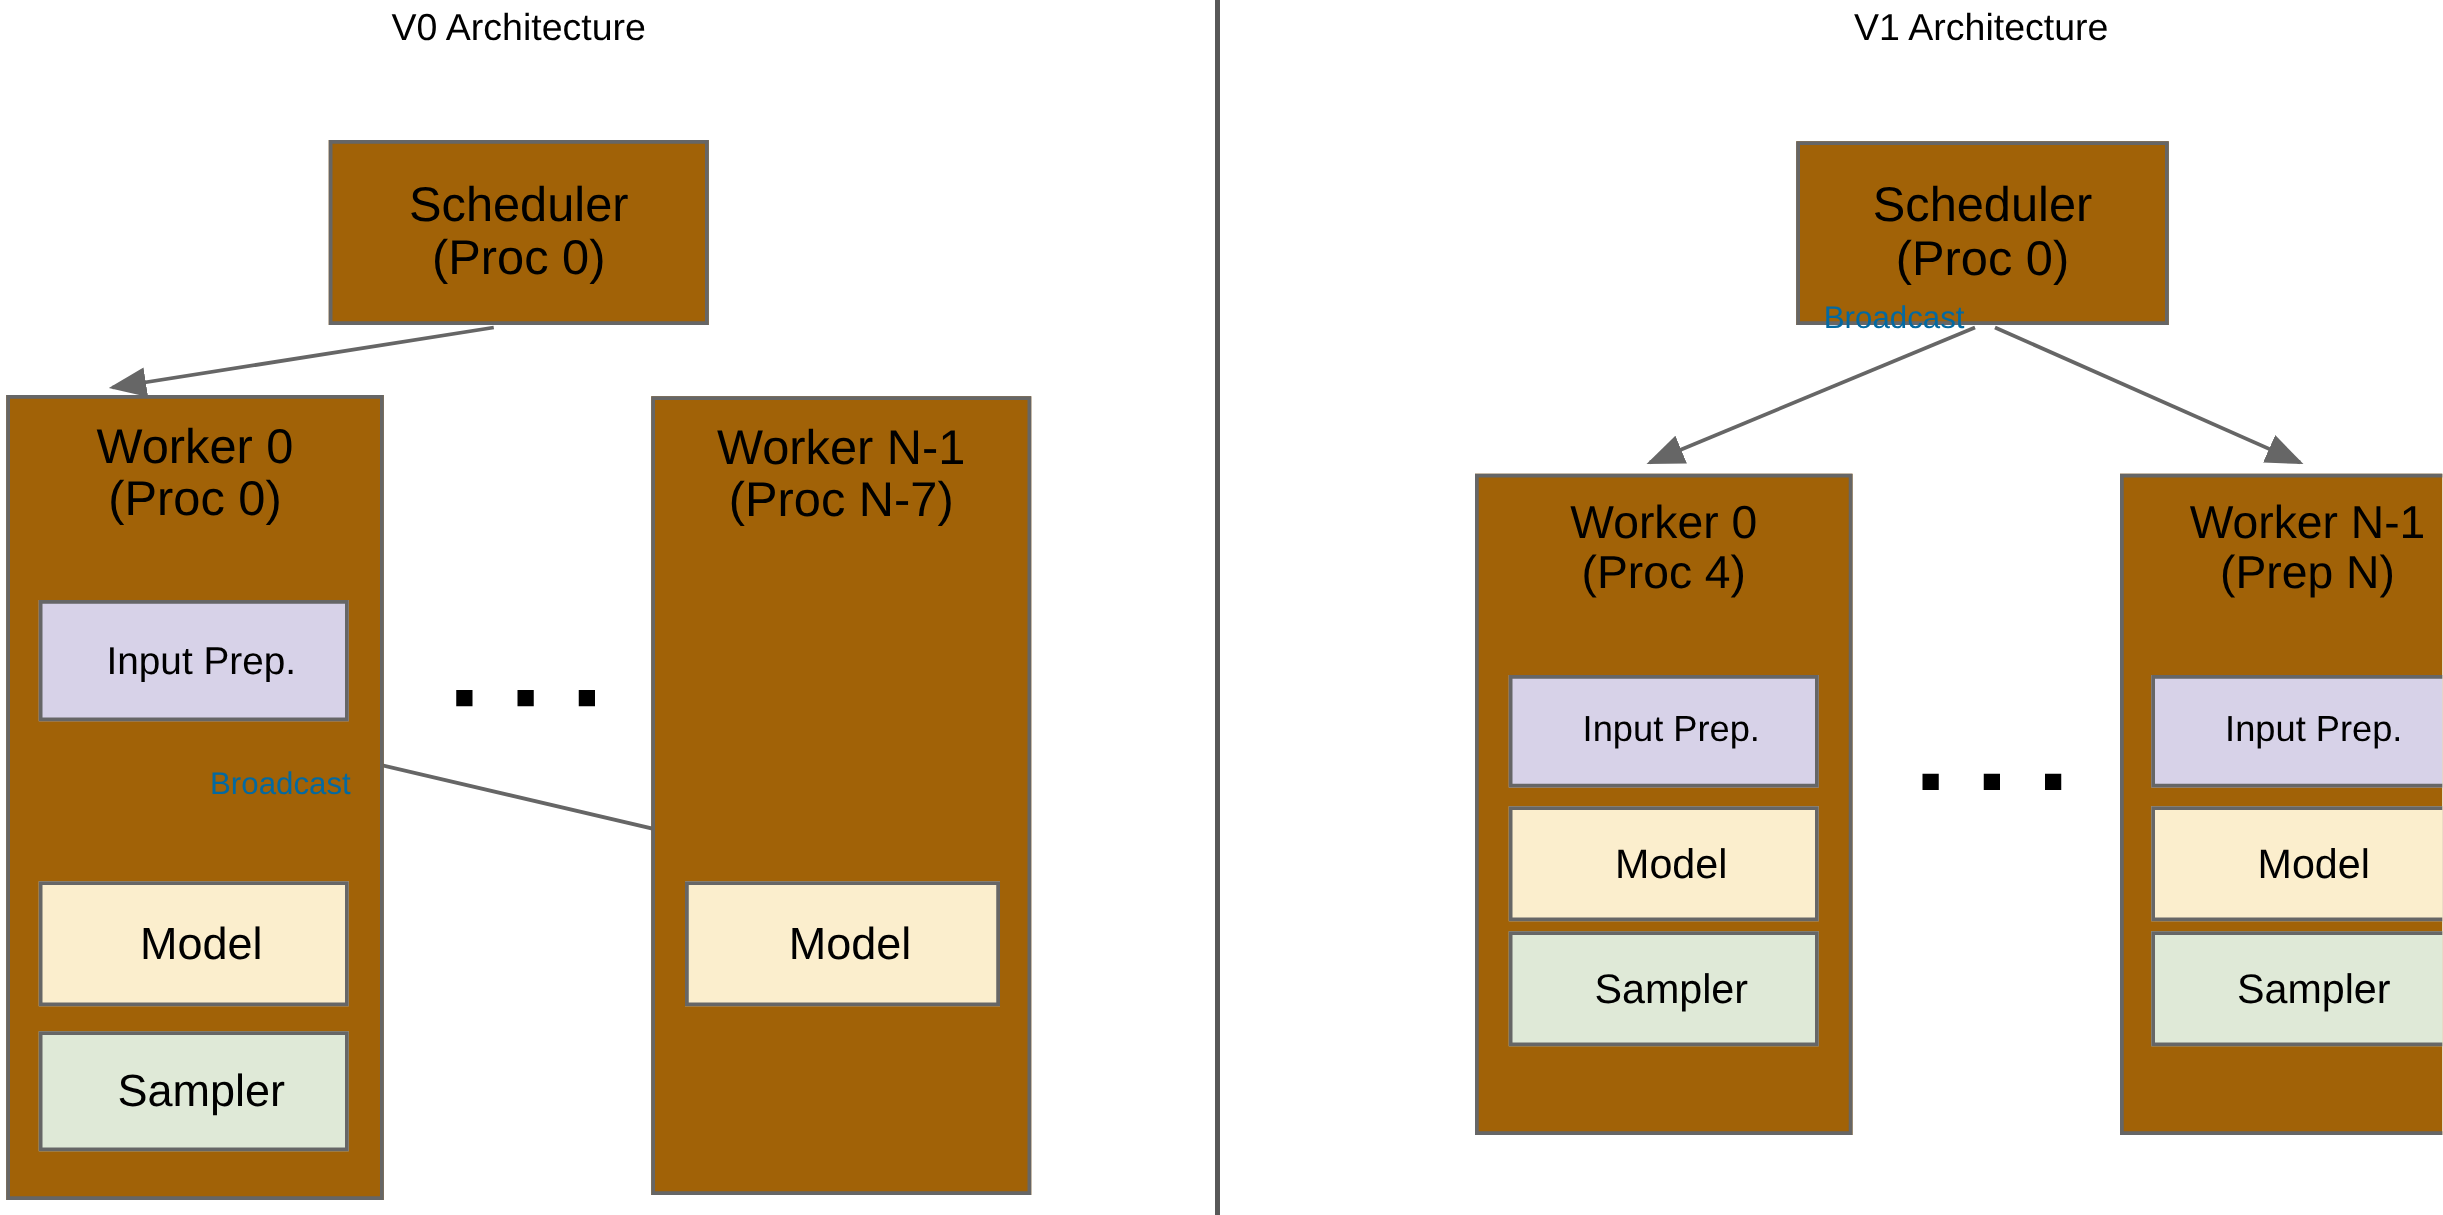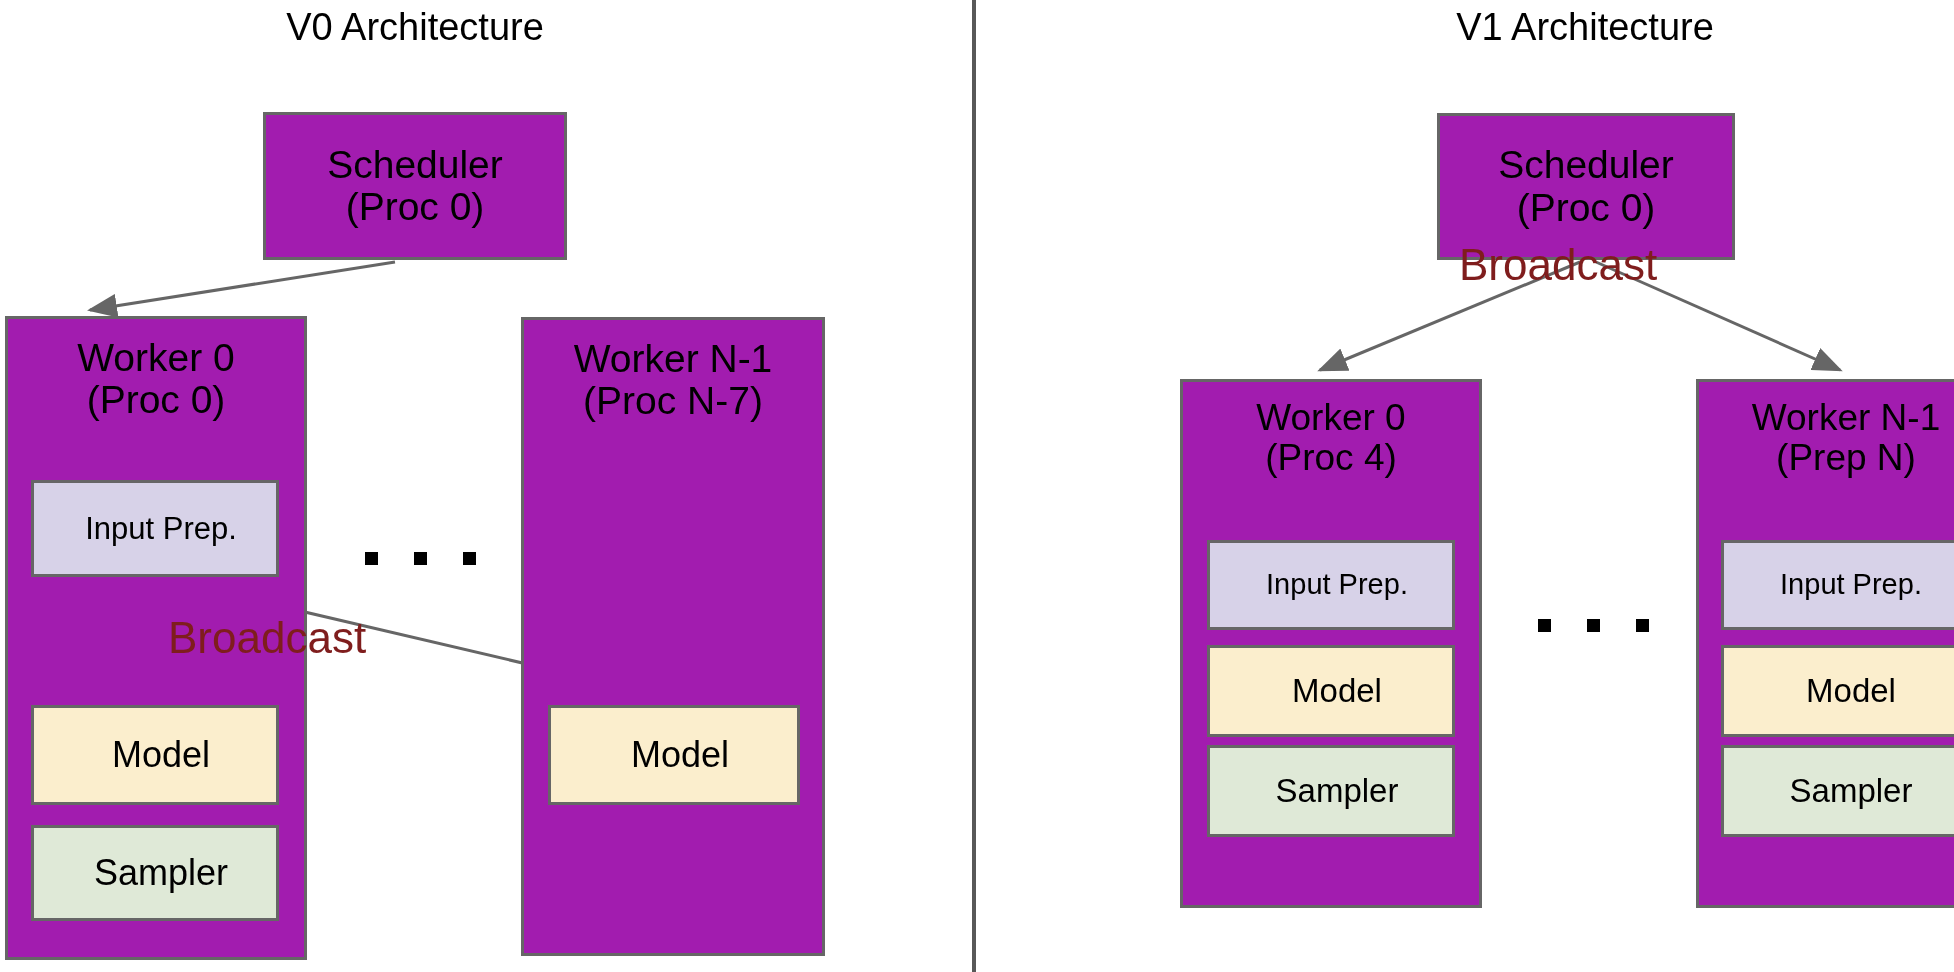--- a/index.html
+++ b/index.html
@@ -31,40 +31,40 @@
     left: 972px;
     top: 0;
     width: 4px;
     height: 972px;
     background: #585858;
   }
 
   .panel-title {
     position: absolute;
     text-align: center;
-    font-size: 38px;
+    font-size: 30px;
     color: #000000;
     white-space: nowrap;
     line-height: 1;
   }
 
   
   .box {
     position: absolute;
     box-sizing: border-box;
     border: 3px solid #666666;
     display: flex;
     flex-direction: column;
     align-items: center;
     color: #000000;
     line-height: 1.08;
     text-align: center;
   }
   .container-box {
-    background: #a21caf;
+    background: #a16207;
   }
   .leaf-box {
     justify-content: center;
     padding-left: 12px;
   }
   .box-label {
     white-space: nowrap;
   }
 
   .svg-layer {
@@ -72,22 +72,22 @@
     left: 0;
     top: 0;
     width: 100%;
     height: 100%;
     overflow: visible;
     pointer-events: none;
   }
 
   .edge-label {
     position: absolute;
-    font-size: 44px;
-    color: #7f1d1d;
+    font-size: 25px;
+    color: #0369a1;
     white-space: nowrap;
     background: transparent;
   }
 
   .ellipsis {
     position: absolute;
     display: flex;
     align-items: center;
     gap: 36px;
   }

